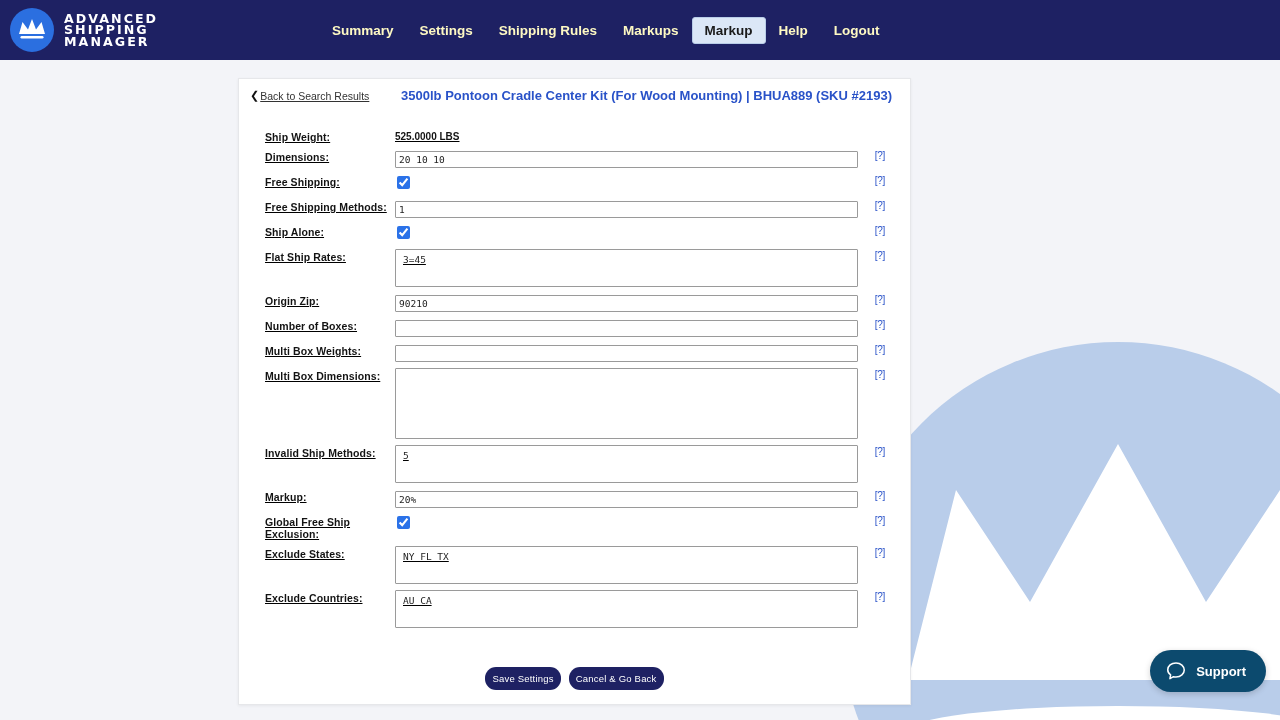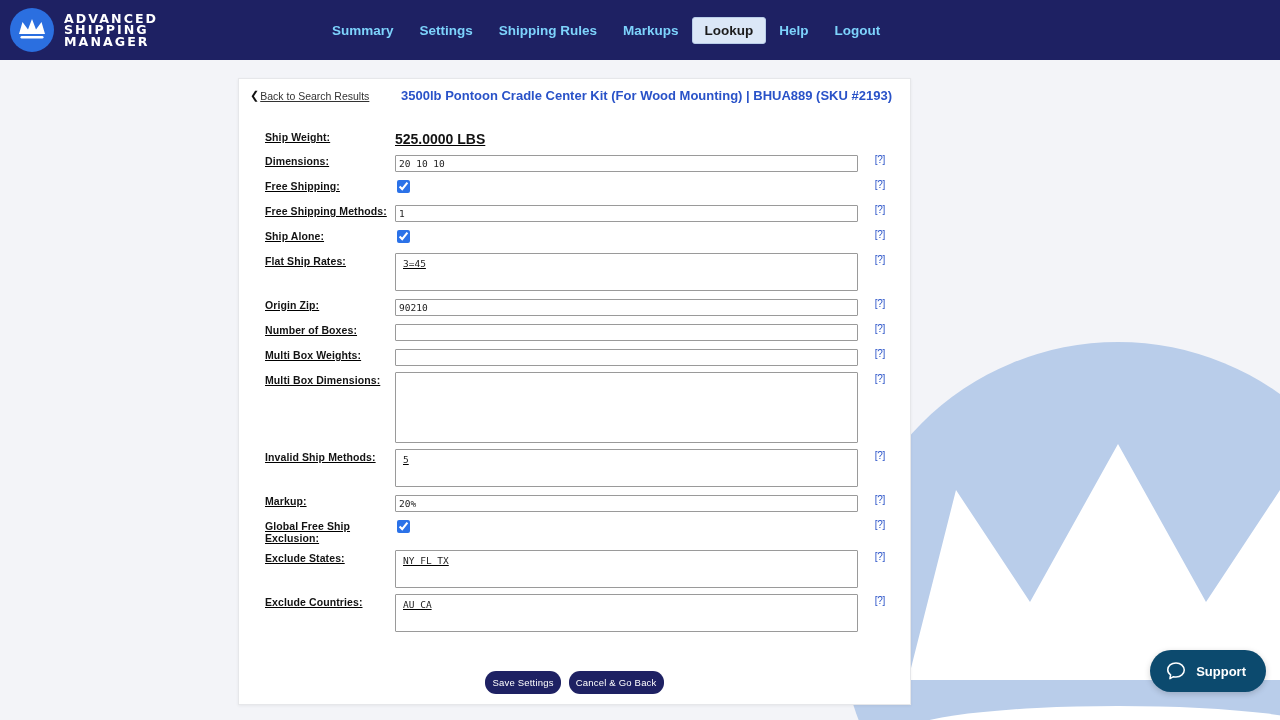--- a/index.html
+++ b/index.html
@@ -52,21 +52,21 @@
   }
   #brand-words span { white-space: nowrap; }
 
   #nav {
     display: flex;
     align-items: center;
     gap: 0px;
     margin-left: 158px;
   }
   .nav-item {
-    color: #7dd3fc;
+    color: #fef9c3;
     font-size: 13.5px;
     font-weight: bold;
     padding: 6px 13px;
     text-decoration: none;
     white-space: nowrap;
     border-radius: 3px;
     cursor: pointer;
   }
   .nav-item.active {
     background: #dbe7f7;
@@ -151,21 +151,21 @@
     right: 25px;
     top: 1px;
     font-size: 10px;
     color: #2952c8;
     letter-spacing: -0.3px;
     cursor: pointer;
     font-family: "Liberation Sans", sans-serif;
   }
 
   .static-val {
-    font-size: 14px;
+    font-size: 10px;
     font-weight: bold;
     color: #131313;
     padding-top: 2px;
   }
 
   .tin {
     width: 463px;
     height: 17px;
     border: 1px solid #9a9a9a;
     background: #fff;
@@ -268,21 +268,21 @@
       <span>SHIPPING</span>
       <span>MANAGER</span>
     </div>
   </div>
 
   <nav id="nav">
       <a class="nav-item">Summary</a>
       <a class="nav-item">Settings</a>
       <a class="nav-item">Shipping Rules</a>
       <a class="nav-item">Markups</a>
-      <a class="nav-item active">Lookup</a>
+      <a class="nav-item active">Markup</a>
       <a class="nav-item">Help</a>
       <a class="nav-item">Logout</a>
     </nav>
 </div>
 
 <div id="card">
 
   <div id="card-top">
     <a id="back-link">
       <span class="chev">❮</span>

